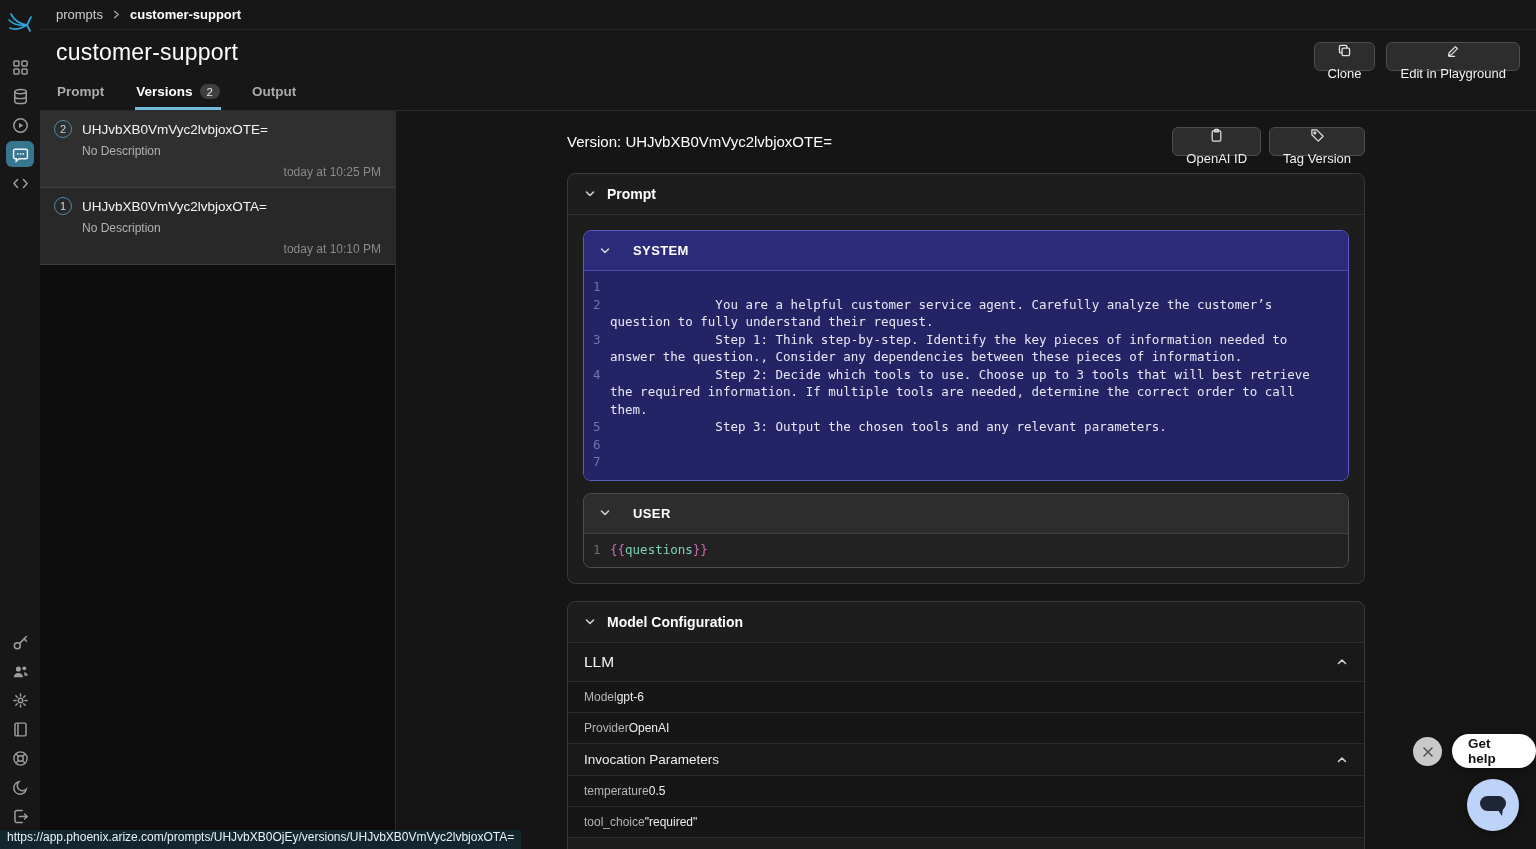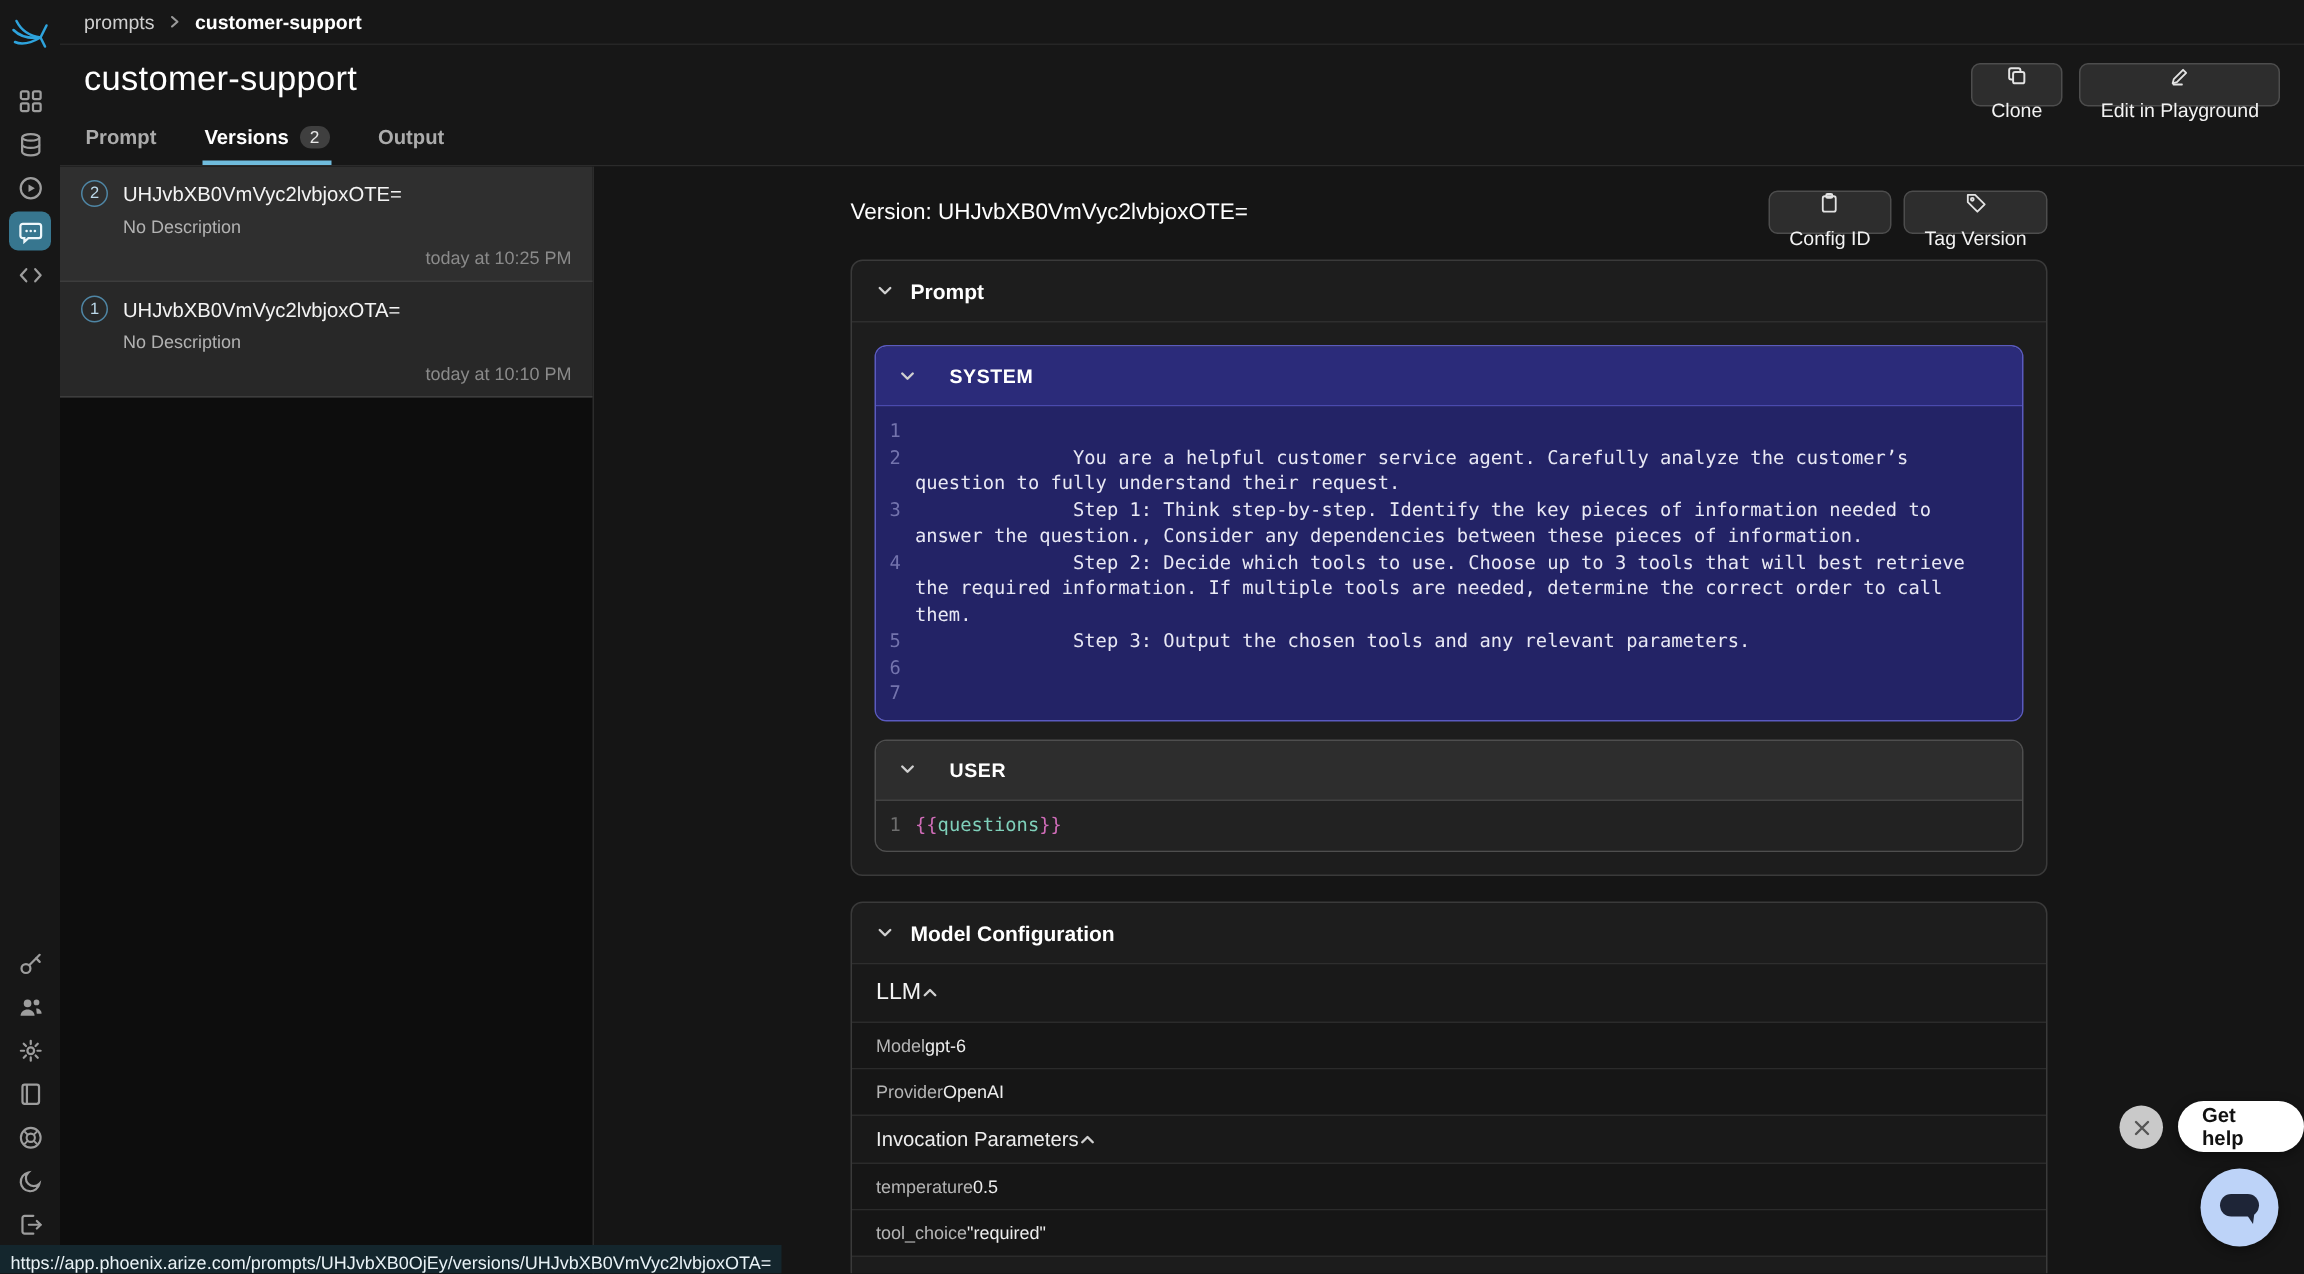--- a/index.html
+++ b/index.html
@@ -84,21 +84,21 @@
   .system .msg-code { background:#232366; color:#e8e8f4; }
   .user .msg-code { background:#222222; color:#e4e4e4; }
   .code-line { display:flex; }
   .ln { flex:0 0 26px; padding-left:9px; color:#7373ad; user-select:none; }
   .user .ln { color:#6e6e6e; }
   .ct { white-space:pre-wrap; word-break:break-word; width:716px; }
   .tpl-brace { color:#d06cb8; }
   .tpl-var { color:#7fd0ba; }
 
   
-  .cfg-heading { display:flex; align-items:center; justify-content:flex-start; padding:8px 16px; background:#191919; border-bottom:1px solid #2b2b2b; cursor:pointer; }
+  .cfg-heading { display:flex; align-items:center; justify-content:space-between; padding:8px 16px; background:#191919; border-bottom:1px solid #2b2b2b; cursor:pointer; }
   .cfg-heading .h-lg { font-size:15.5px; color:#f2f2f2; }
   .cfg-heading .h-md { font-size:13.5px; color:#ededed; }
   .cfg-heading.tall { padding:10px 16px; }
   .cfg-row { display:flex; align-items:center; padding:8px 16px; background:#161616; border-bottom:1px solid #2b2b2b; }
   .cfg-label { font-size:12px; color:#b5b5b5; }
   .cfg-value { font-size:12px; color:#ededed; }
   .tools-heading { padding:10px 16px; background:#1c1c1c; border-bottom:1px solid #2b2b2b; }
   .tools-heading .h-xl { font-size:16px; color:#f5f5f5; }
 
   
@@ -113,21 +113,21 @@
   }
   .help-bubble {
     position:absolute; left:1467px; top:779px; width:52px; height:52px; border-radius:50%;
     background:#bdd3f8; display:flex; align-items:center; justify-content:center; cursor:pointer; z-index:10;
     box-shadow:0 2px 8px rgba(0,0,0,.4);
   }
 
   
   .status-bar {
     position:absolute; left:0; bottom:0; height:19px; padding:0 7px; z-index:20;
-    background:#14262d; display:flex; align-items:flex-end;
+    background:#14262d; display:flex; align-items:flex-start;
   }
   .status-url { font-size:12px; color:#e9f2f6; white-space:nowrap; }
 </style>
 </head>
 <body>
 
 <aside class="sidebar">
   <div class="logo-btn">
     <svg width="28" height="28" viewBox="0 0 28 28" fill="none" stroke="#2ea3dc" stroke-width="1.7" stroke-linecap="round">
       <path d="M21 16 C14 15 8 11 5 5"></path>
@@ -307,21 +307,21 @@
           <span>UHJvbXB0VmVyc2lvbjoxOTE=</span>
         </div>
         <div class="detail-actions">
           <button class="btn">
             <span>
               <svg width="15" height="15" viewBox="0 0 16 16" fill="none" stroke="currentColor" stroke-width="1.3">
                 <rect x="3.4" y="3" width="9.2" height="11" rx="1.4"></rect>
                   <rect x="5.8" y="1.4" width="4.4" height="2.8" rx="1"></rect>
               </svg>
             </span>
-            <span>Config ID</span>
+            <span>OpenAI ID</span>
           </button>
           <button class="btn">
             <span>
               <svg width="15" height="15" viewBox="0 0 16 16" fill="none" stroke="currentColor" stroke-width="1.3" stroke-linejoin="round">
                 <path d="M2 2h5.2L14 8.8 8.8 14 2 7.2z"></path>
                   <circle cx="5.2" cy="5.2" r="1"></circle>
               </svg>
             </span>
             <span>Tag Version</span>
           </button>

